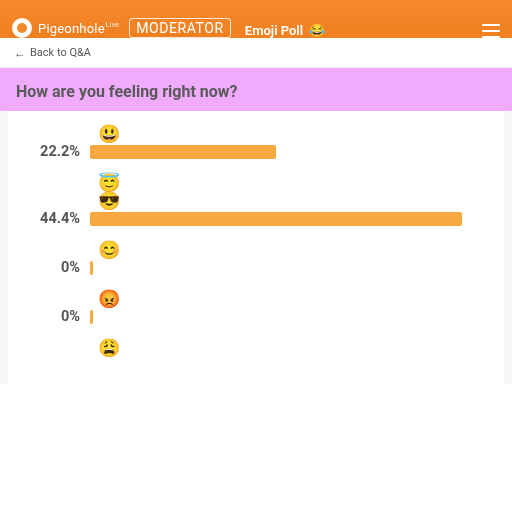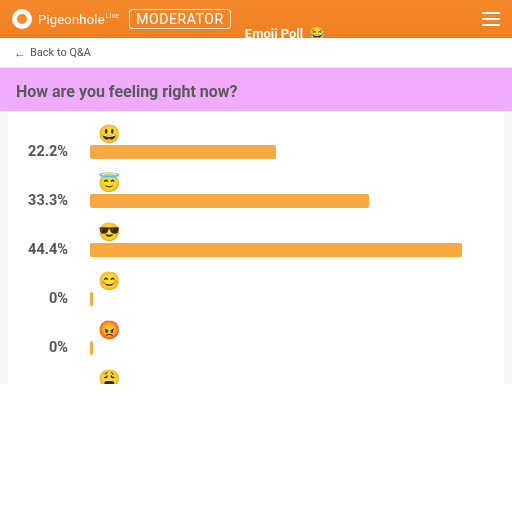--- a/index.html
+++ b/index.html
@@ -1,39 +1,39 @@
 <!DOCTYPE html>
 <html><head>
 <meta charset="utf-8">
 <style>
   * { box-sizing: border-box; margin: 0; padding: 0; }
   html, body { width: 512px; height: 512px; font-family: -apple-system, BlinkMacSystemFont, 'Segoe UI', Roboto, Arial, sans-serif; background: #fff; overflow: hidden; }
   .viewport { width: 512px; height: 384px; background: #f7f7f7; position: relative; display: flex; flex-direction: column; box-shadow: 0 1px 2px rgba(0,0,0,0.05) inset; }
   .below { height: 128px; background: #fff; }
-  .header { height: 38px; background: linear-gradient(#f58a2d, #f07f1f); display: flex; align-items: center; padding: 0 12px; color: #fff; }
+  .header { height: 38px; background: linear-gradient(#f58a2d, #f07f1f); display: flex; align-items: flex-end; padding: 0 12px; color: #fff; }
   .logo { display: flex; align-items: center; gap: 6px; }
   .logo-mark { width: 20px; height: 20px; border-radius: 50%; background: #fff; position: relative; }
   .logo-mark::after { content: ""; position: absolute; width: 10px; height: 10px; background: #f58a2d; border-radius: 50%; top: 5px; left: 5px; }
   .logo-text { font-size: 13px; font-weight: 400; letter-spacing: .2px; }
   .logo-text .live { font-size: 7px; vertical-align: super; opacity: .9; margin-left: 1px; }
   .badge { border: 1px solid rgba(255,255,255,.8); border-radius: 3px; padding: 1px 6px; font-size: 14px; letter-spacing: .6px; margin-left: 10px; }
   .title { margin-left: 14px; font-size: 13px; font-weight: 600; display: flex; align-items: center; gap: 6px; margin-top: 28px; }
   .spacer { flex: 1; }
   .hamburger { width: 18px; height: 14px; display: flex; flex-direction: column; justify-content: space-between; cursor: pointer; }
   .hamburger span { height: 2px; background: #fff; border-radius: 1px; }
   .subbar { height: 30px; background: #fff; border-bottom: 1px solid #eee; display: flex; align-items: center; padding: 0 14px; }
   .backlink { font-size: 11px; color: #555; display: flex; align-items: center; gap: 4px; cursor: pointer; }
   .backlink .arrow { font-size: 12px; }
   .question { padding: 14px 16px 10px; font-size: 16px; font-weight: 700; color: #5a5a5a; background: #f0abfc; }
   .card { background: #fff; margin: 0 8px; padding: 14px 10px 0 10px; flex: 1; overflow: hidden; }
   .emoji-row { display: flex; align-items: center; }
   .emoji-row .pad { width: 80px; }
   .emoji { font-size: 18px; line-height: 1; }
   .bar-row { display: flex; align-items: center; margin-bottom: 14px; }
-  .pct { width: 72px; text-align: right; padding-right: 22px; font-size: 14.5px; font-weight: 700; color: #555; }
+  .pct { width: 72px; text-align: right; padding-right: 10px; font-size: 14.5px; font-weight: 700; color: #555; }
   .bar-track { flex: 1; height: 14px; position: relative; }
   .bar { height: 14px; background: #f7a93f; border-radius: 2px; min-width: 3px; }
 </style>
 </head>
 <body>
 
 <div class="viewport">
   <div class="header">
     <div class="logo">
       <div class="logo-mark"></div>
@@ -72,26 +72,20 @@
         <div class="bar-row">
           <div class="pct">22.2%</div>
           <div class="bar-track">
             <div class="bar" style="width: 46%;"></div>
           </div>
         </div>
         <div class="emoji-row">
           <div class="pad"></div>
           <div class="emoji">😇</div>
         </div>
-        <div class="bar-row">
-          <div class="pct">33.3%</div>
-          <div class="bar-track">
-            <div class="bar" style="width: 69%;"></div>
-          </div>
-        </div>
         <div class="emoji-row">
           <div class="pad"></div>
           <div class="emoji">😎</div>
         </div>
         <div class="bar-row">
           <div class="pct">44.4%</div>
           <div class="bar-track">
             <div class="bar" style="width: 92%;"></div>
           </div>
         </div>

